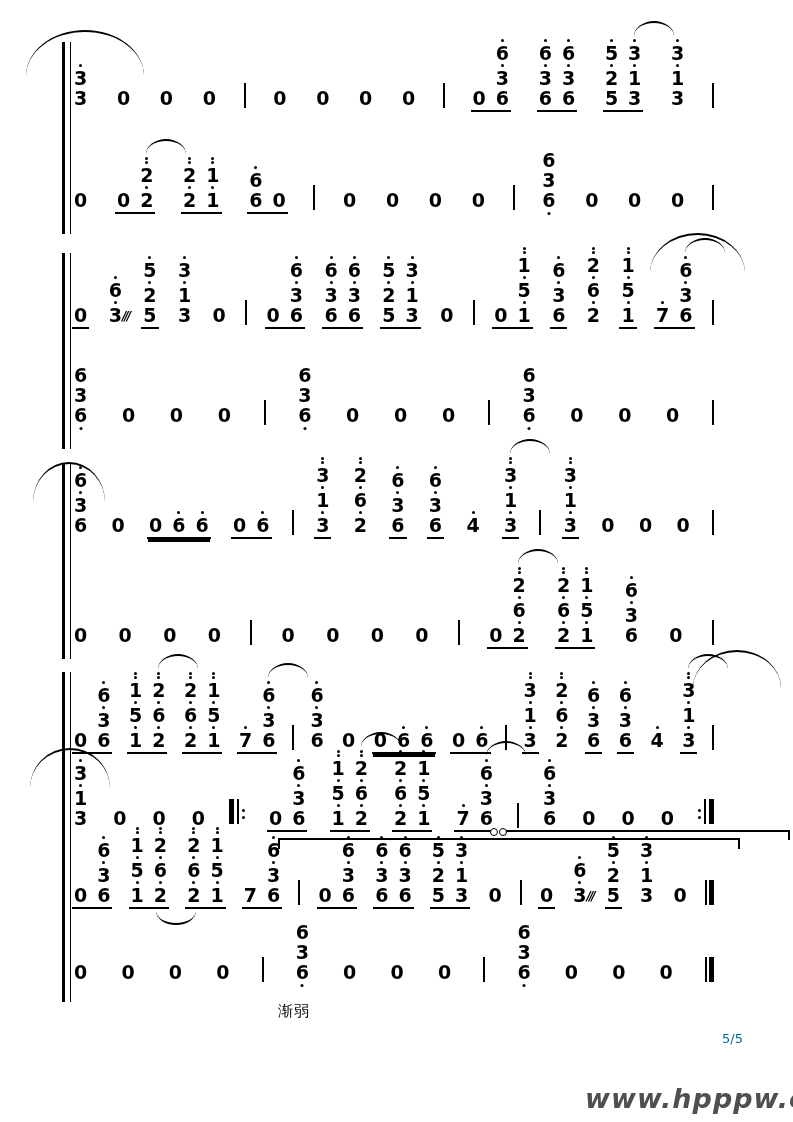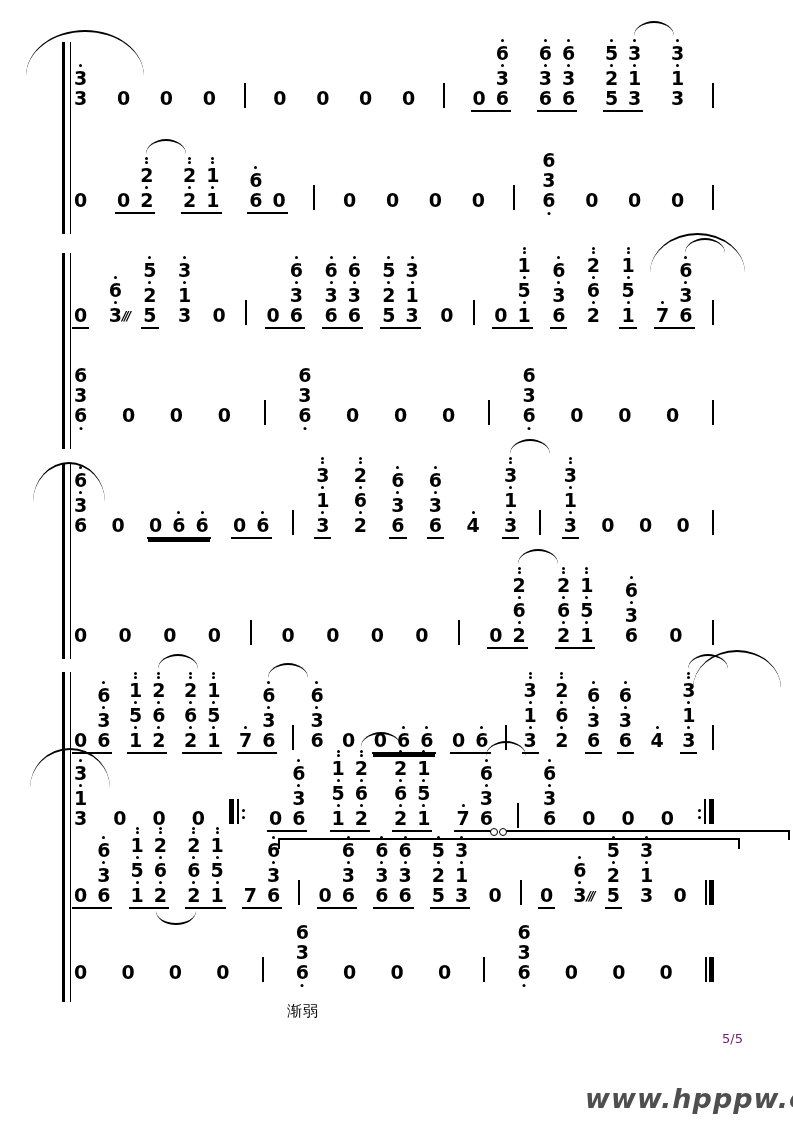--- a/index.html
+++ b/index.html
@@ -35,21 +35,21 @@
   .rdots{display:flex;flex-direction:column;gap:4px;margin-bottom:9px;}
   .rsign{display:flex;gap:3px;align-items:flex-end;margin-bottom:4px;}
   .bigarc{position:absolute;border-top:2px solid #000;
           border-radius:50% 50% 0 0/100% 100% 0 0;}
   .volta{position:absolute;border-top:2px solid #000;}
   .volta .tl{position:absolute;left:0;top:0;width:2px;height:9px;background:#000;}
   .volta .tr{position:absolute;right:0;top:0;width:2px;height:9px;background:#000;}
   .vcirc{position:absolute;width:6px;height:6px;border:1.5px solid #000;border-radius:50%;
          background:#fff;top:-4px;}
   .dyn{position:absolute;font-size:15px;letter-spacing:1px;}
-  .pagenum{position:absolute;font-size:13px;color:#701a75;}
+  .pagenum{position:absolute;font-size:13px;color:#0369a1;}
   .watermark{position:absolute;font-size:27px;font-weight:bold;font-style:italic;
              color:#4f4f4f;letter-spacing:1px;font-family:"DejaVu Sans",sans-serif;}
 </style>
 </head>
 <body>
 
 <div class="page">
   <div id="score-root">
       <div class="bracket" style="left: 62px; top: 42px; height: 192px;"></div>
       <div class="staff" style="left: 72px; width: 642px; top: 26px;">
@@ -2185,16 +2185,16 @@
       <div class="volta" style="left: 500px; top: 830px; width: 290px; height: 10px;">
         <div class="tr" style="height: 8px;"></div>
         <div class="vcirc" style="left: -10px;"></div>
         <div class="vcirc" style="left: -1px;"></div>
       </div>
       <div class="volta" style="left: 278px; top: 838px; width: 462px; height: 10px;">
         <div class="tl" style="height: 9px;"></div>
         <div class="tr" style="height: 9px;"></div>
       </div>
     </div>
-  <div class="dyn" style="left: 287px; top: 1002px;">渐弱</div>
+  <div class="dyn" style="left: 278px; top: 1002px;">渐弱</div>
   <div class="pagenum" style="left: 722px; top: 1031px;">5/5</div>
   <div class="watermark" style="left: 585px; top: 1083px;">www.hpppw.com</div>
 </div>
 
 </body></html>

